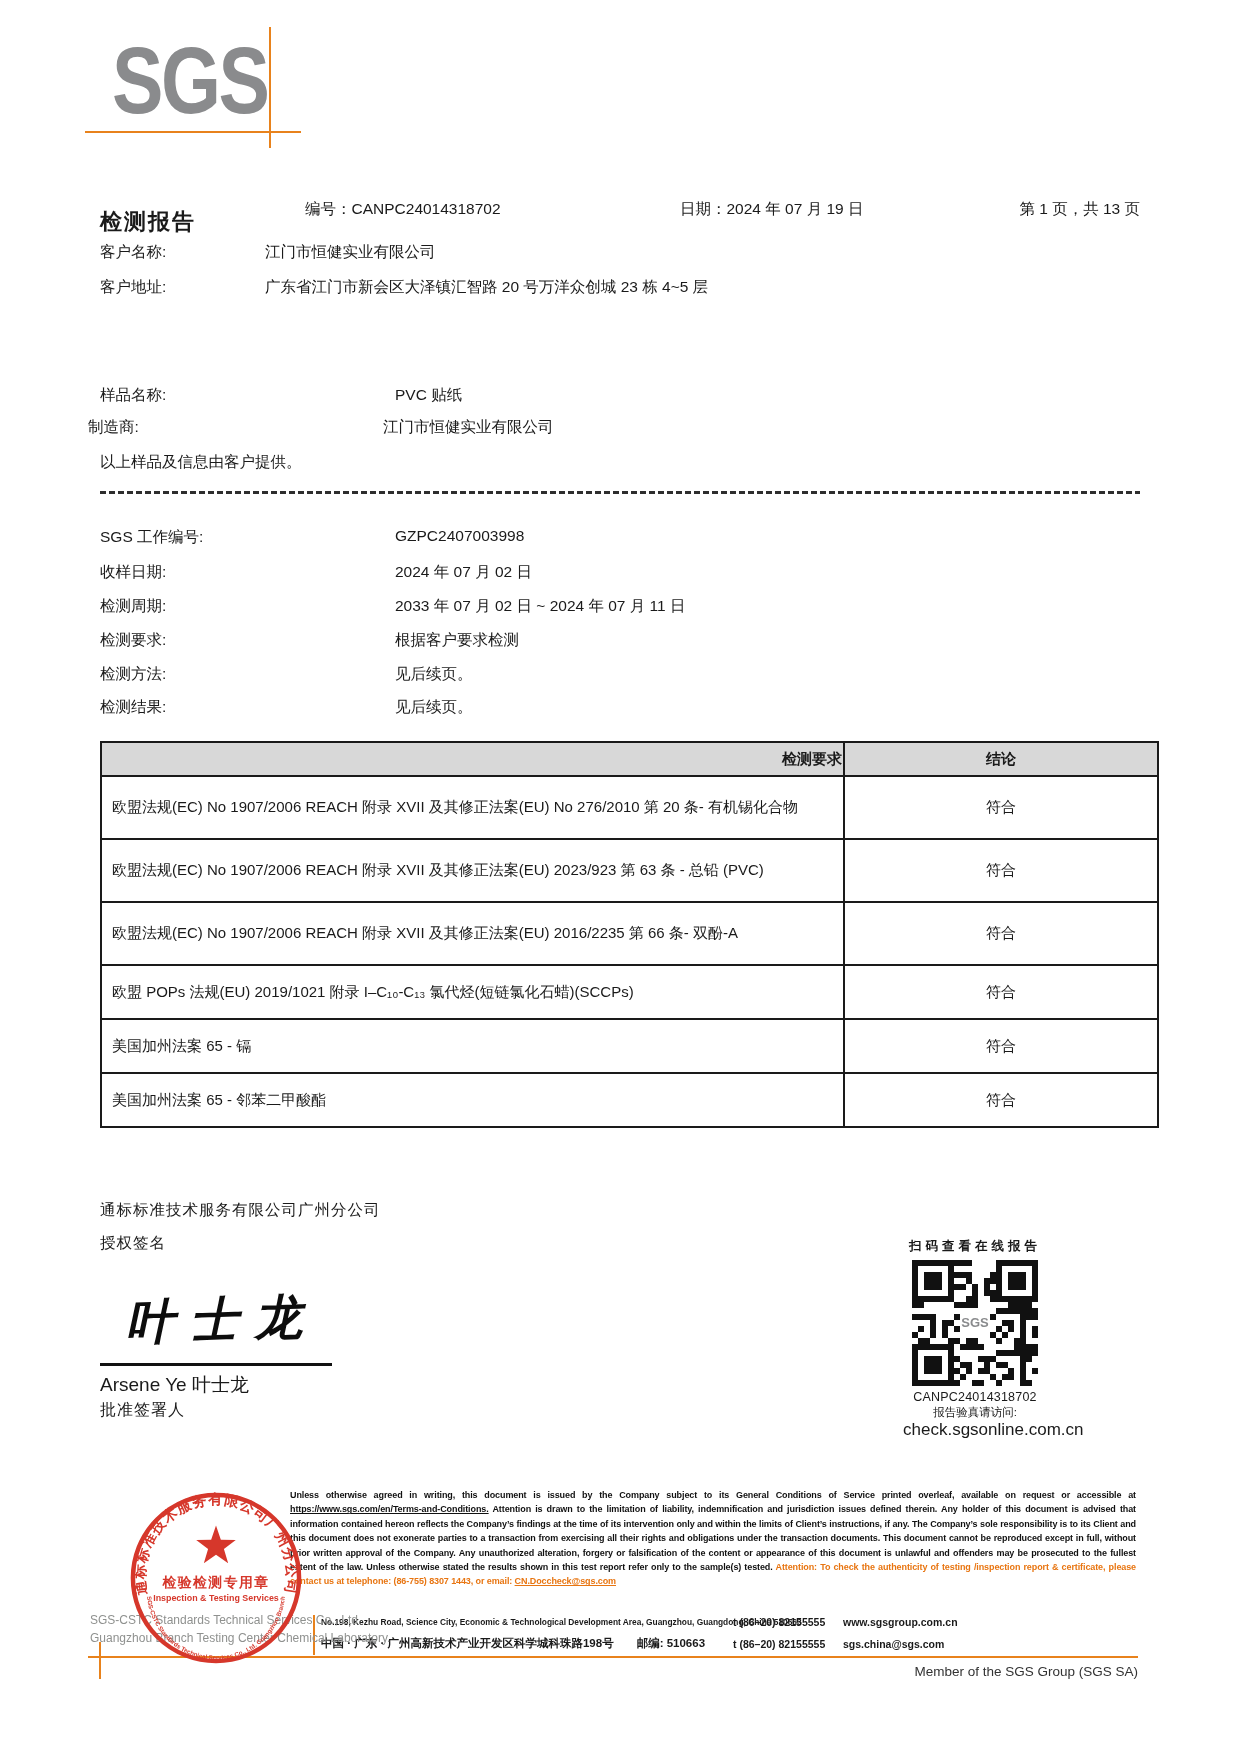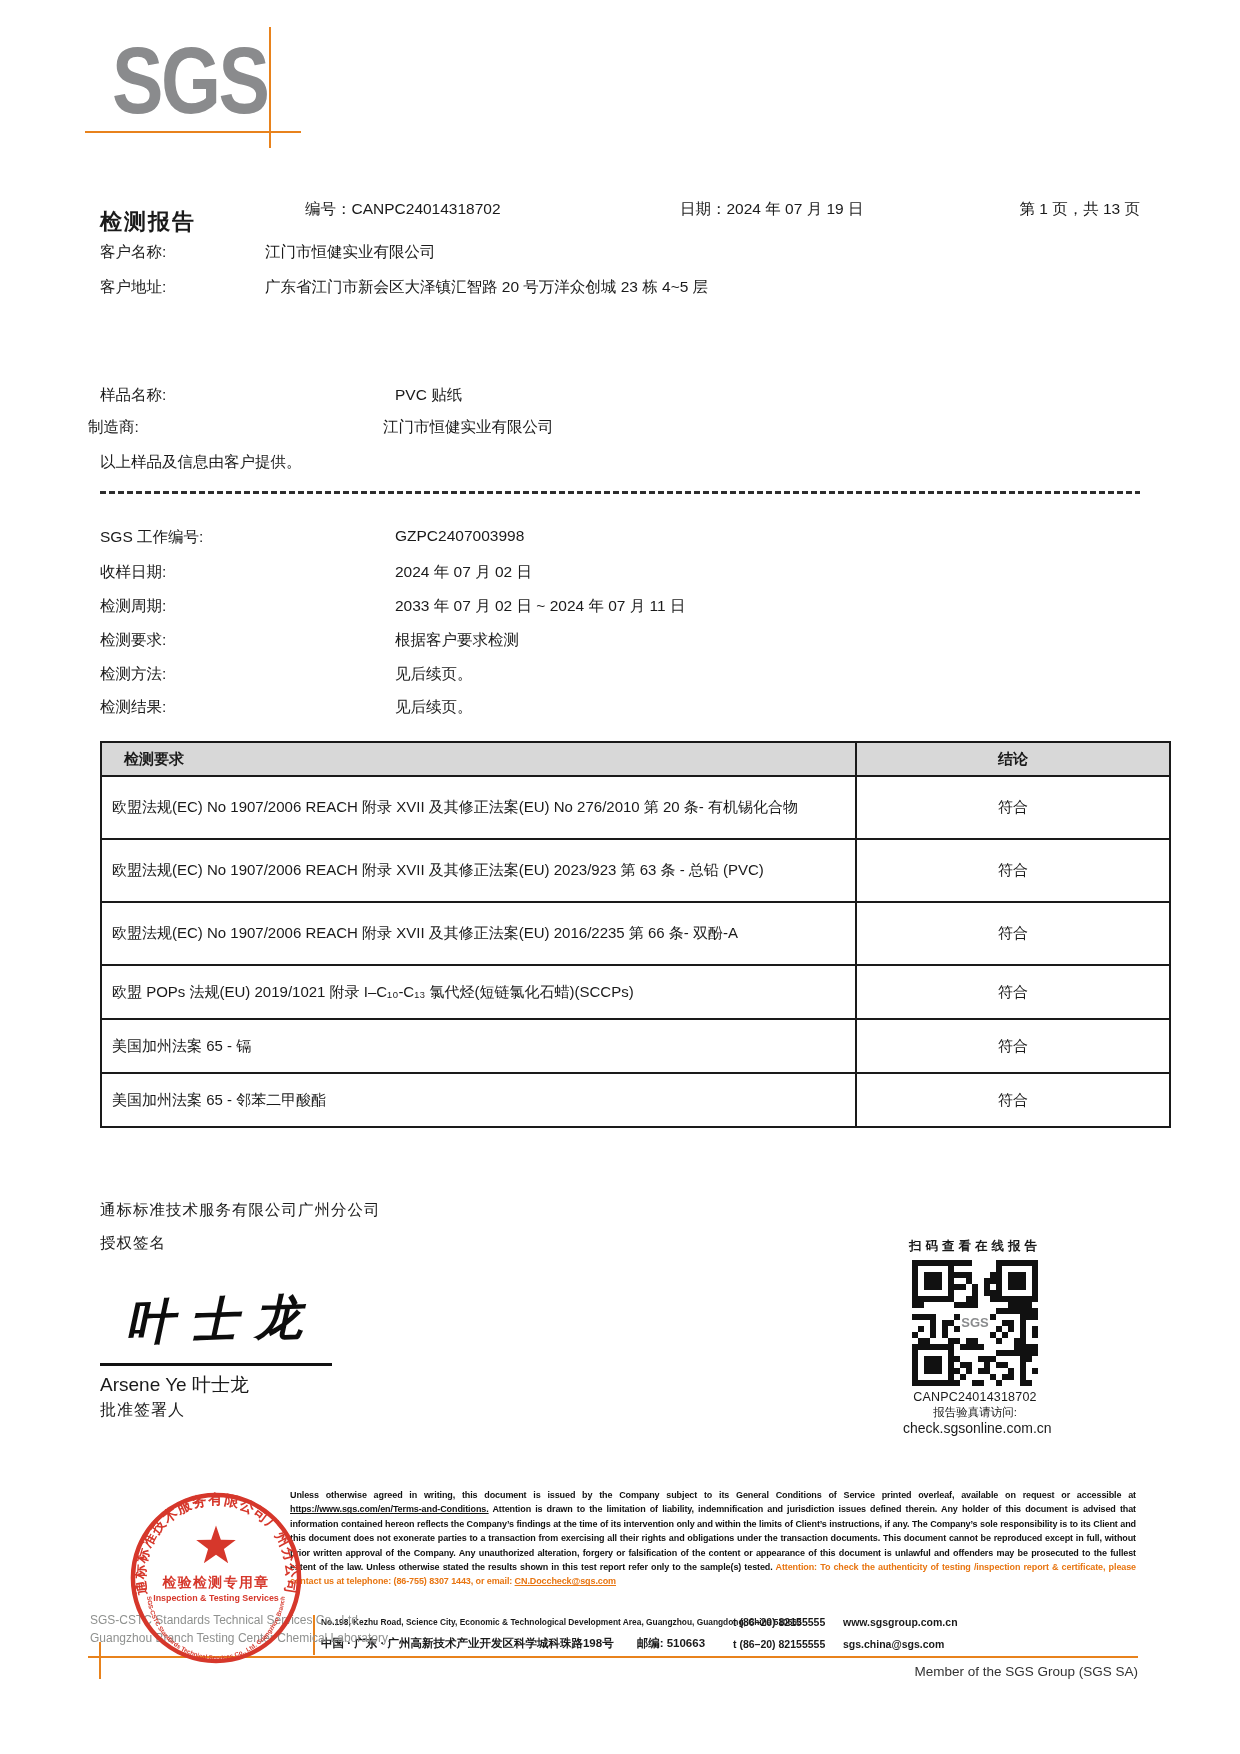--- a/index.html
+++ b/index.html
@@ -25,21 +25,21 @@
   .val265{position:absolute;left:165px;}
   .val295{position:absolute;left:295px;}
 
   .dashed{left:100px;top:491px;width:1040px;height:3px;
           background:repeating-linear-gradient(90deg,#2e2e2e 0 6px,transparent 6px 9px);}
 
   
   table.results{position:absolute;left:100px;top:741px;width:1040px;border-collapse:collapse;table-layout:fixed;}
   table.results th,table.results td{border:2px solid #1a1a1a;font-size:15px;vertical-align:middle;}
   table.results th{background:#d8d8d8;height:30px;font-weight:700;}
-  th.req-h{width:730px;text-align:left;padding-left:22px;}
+  th.req-h{width:730px;text-align:right;padding-left:10px;}
   th.con-h{width:310px;text-align:center;}
   td.req{padding:3px 10px;line-height:1.62;text-align:left;}
   td.con{text-align:center;}
   tr.r2l td{height:55px;}
   tr.r1l td{height:46px;}
 
   
   .signoff-company{left:100px;top:1200px;font-size:15.5px;letter-spacing:1px;}
   .auth-label{left:100px;top:1233px;font-size:15.5px;letter-spacing:1px;}
   .signature{left:126px;top:1288px;font-size:48px;font-weight:700;letter-spacing:16px;
@@ -54,21 +54,21 @@
   .qr-box{position:relative;width:126px;height:126px;margin:5px auto 4px auto;background:#fff;}
   .qrm{position:absolute;width:6px;height:6px;background:#111;}
   .qf{position:absolute;width:42px;height:42px;background:#111;}
   .qf::before{content:"";position:absolute;left:6px;top:6px;width:30px;height:30px;background:#fff;}
   .qf::after{content:"";position:absolute;left:12px;top:12px;width:18px;height:18px;background:#111;}
   .qf.tl{left:0;top:0;} .qf.tr{right:0;top:0;} .qf.bl{left:0;bottom:0;}
   .qr-center{position:absolute;left:46px;top:52px;width:34px;height:22px;background:#fff;
              color:#8a8b8d;font-size:13px;font-weight:700;line-height:22px;text-align:center;}
   .qr-no{font-size:12.5px;letter-spacing:.2px;}
   .qr-hint{font-size:11.5px;margin-top:1px;}
-  .qr-url{font-size:14px;}
+  .qr-url{font-size:17px;}
 
   
   .company-en{left:90px;font-size:12px;color:#8f918f;white-space:nowrap;z-index:1;}
   .stamp{left:127px;top:1489px;z-index:2;}
 
   
   .legal{left:290px;top:1488px;width:846px;font-size:9px;font-weight:700;line-height:14.4px;
          text-align:justify;letter-spacing:-.1px;color:#111;}
   .legal .lnk{text-decoration:underline;}
   .attention{color:#e87511;}

